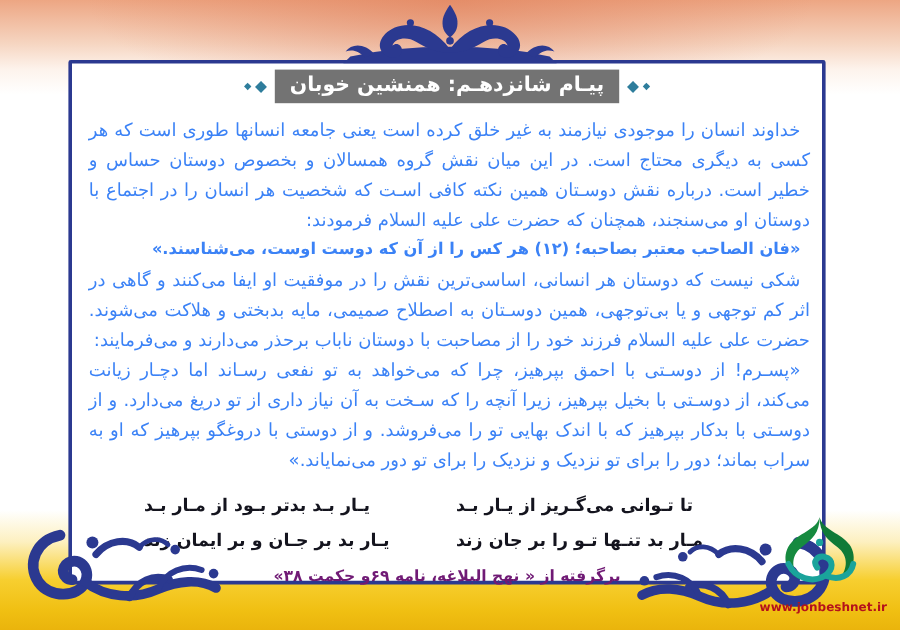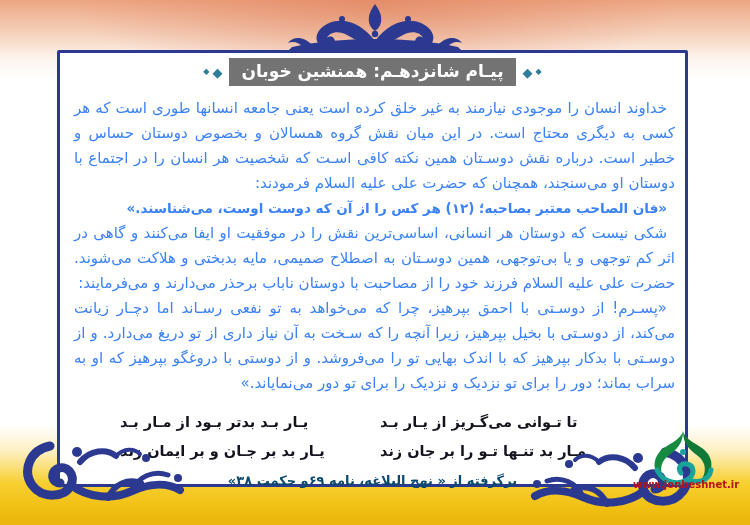--- a/index.html
+++ b/index.html
@@ -22,27 +22,27 @@
     padding:3px 12px 5px;letter-spacing:.2px;white-space:nowrap;
   }
   .side-orn{display:flex;align-items:center;gap:3px;color:#2e7d9c;line-height:1;}
   .orn-big{font-size:13px;} .orn-small{font-size:8px;}
   .body-text{direction:rtl;text-align:justify;font-size:15px;line-height:25px;color:#3b82f6;margin:10px 10px 12px 14px;}
   .body-text p{margin:0;text-indent:8px;}
   .body-text p.quote-line{font-weight:bold;font-size:13.5px;text-align:right;}
   .poetry{direction:rtl;font-weight:bold;font-size:14.5px;color:#14141e;margin:4px 45px 0 60px;line-height:29px;}
   .poetry-row{display:flex;direction:rtl;}
   .hemistich{width:50%;text-align:left;white-space:nowrap;}
-  .source{ text-align:center;font-weight:bold;font-size:13px;color:#0c4a6e;margin-top:7px;direction:rtl;}
+  .source{ text-align:center;font-weight:bold;font-size:13px;color:#701a75;margin-top:7px;direction:rtl;}
   .flourish{position:absolute;z-index:3;}
   .flourish.left{left:20px;top:438px;}
   .flourish.right{right:55px;top:444px;transform:scaleX(-1);}
   .logo{position:absolute;left:643px;top:430px;z-index:4;}
   .logo-url{
-    position:absolute;left:633px;top:479px;width:105px;z-index:4;
+    position:absolute;left:633px;top:501px;width:105px;z-index:4;
     text-align:center;font-weight:bold;font-size:10px;color:#b5121b;
   }
 </style>
 </head>
 <body>
 
 <svg class="crest" width="190" height="50" viewBox="0 0 190 50">
   <g fill="#2b3990">
     <path d="M6,50 L184,50 L178,44 Q160,40 140,38 Q118,36 95,36 Q72,36 50,38 Q30,40 12,44 Z"></path>
     <path d="M95,1 C90,8 88,13 89,19 C90,25 95,28 95,28 C95,28 100,25 101,19 C102,13 100,8 95,1 Z"></path>

